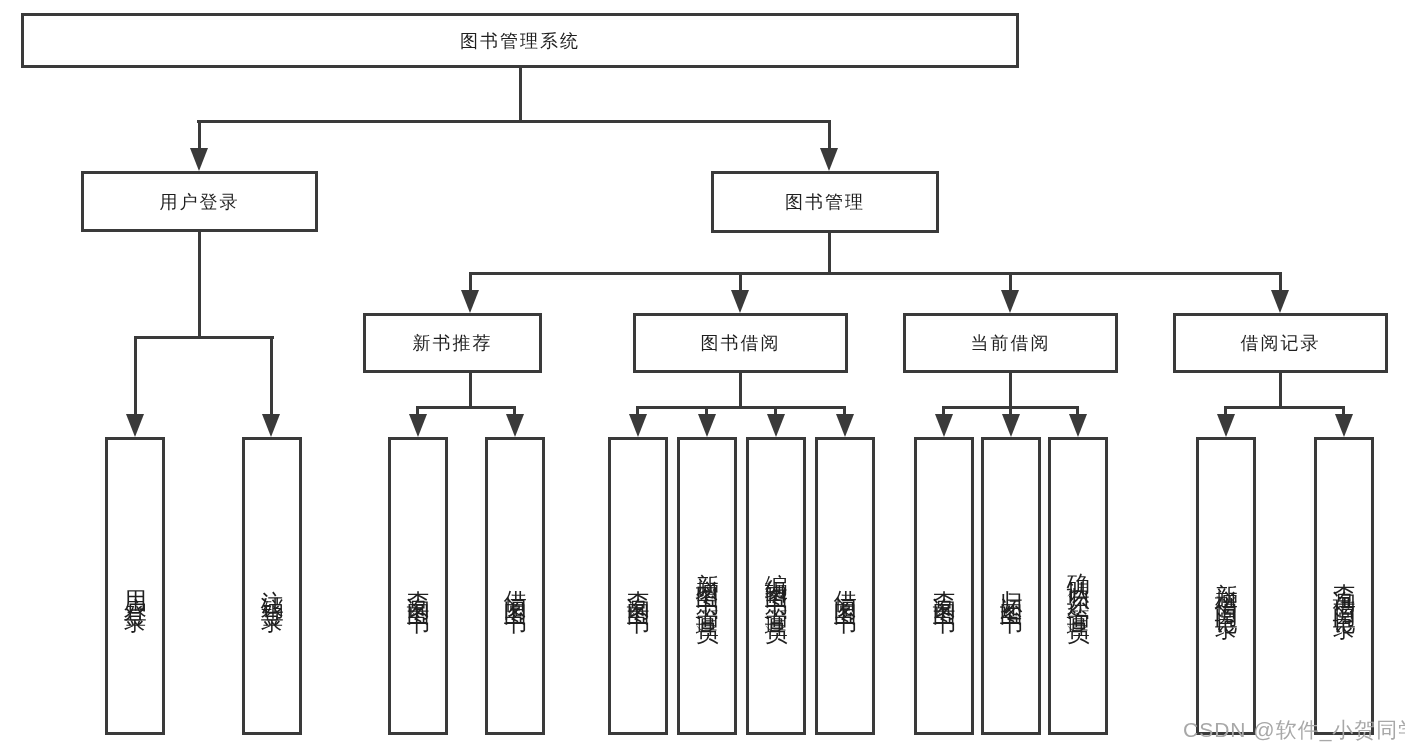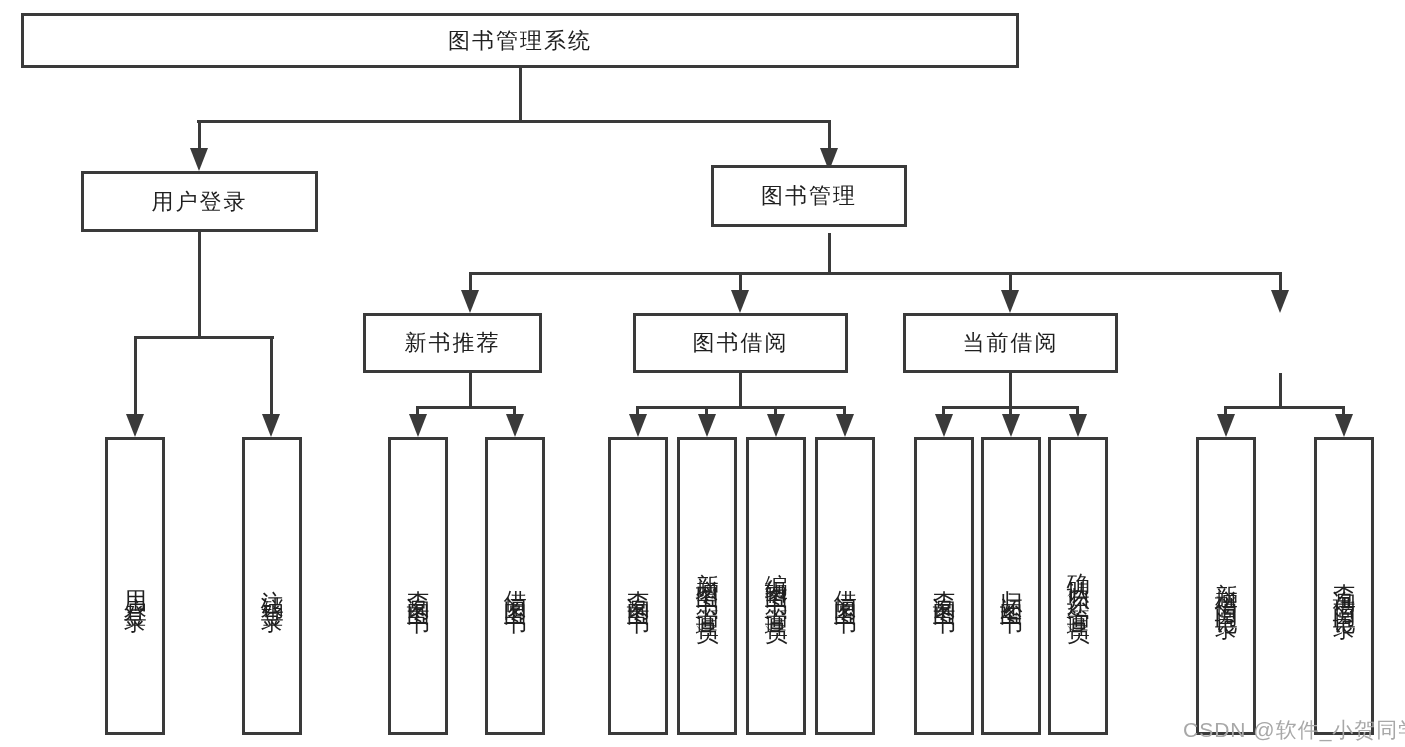--- a/index.html
+++ b/index.html
@@ -5,21 +5,21 @@
   html,body{margin:0;padding:0;background:#fff;}
   #canvas{
     position:relative;width:1405px;height:747px;background:#ffffff;
     font-family:"Liberation Sans","DejaVu Sans",sans-serif;overflow:hidden;
   }
   .box{
     position:absolute;background:#ffffff;border:3px solid #3a3a3a;
     box-sizing:border-box;display:flex;align-items:center;justify-content:center;
     color:#1f1f1f;
   }
-  .box.h{font-size:22px;letter-spacing:2px;white-space:nowrap;}
+  .box.h{font-size:18px;letter-spacing:2px;white-space:nowrap;}
   .box.v span{
     writing-mode:vertical-rl;text-orientation:mixed;
     font-size:23px;letter-spacing:7px;line-height:1.1;white-space:nowrap;
   }
   .line{position:absolute;background:#3a3a3a;}
   .arrow{
     position:absolute;width:0;height:0;
     border-left:9px solid transparent;border-right:9px solid transparent;
     border-top:23px solid #3a3a3a;
   }
@@ -92,32 +92,35 @@
   <div class="line" style="left:1342px;top:406px;width:3px;height:10px"></div>
   <div class="arrow" style="left:1335px;top:414px"></div>
 
   <div class="box h" style="left:21px;top:13px;width:998px;height:55px">
     <span>图书管理系统</span>
   </div>
 
   <div class="box h" style="left:81px;top:171px;width:237px;height:61px">
     <span>用户登录</span>
   </div>
-  <div class="box h" style="left:711px;top:165px;width:196px;height:62px">
+  <div class="box h" style="left:711px;top:171px;width:228px;height:62px">
     <span>图书管理</span>
   </div>
 
   <div class="box h" style="left:363px;top:313px;width:179px;height:60px">
     <span>新书推荐</span>
   </div>
   <div class="box h" style="left:903px;top:313px;width:215px;height:60px">
     <span>当前借阅</span>
   </div>
   <div class="box h" style="left:633px;top:313px;width:215px;height:60px">
     <span>图书借阅</span>
+  </div>
+  <div class="box h" style="left:1173px;top:313px;width:215px;height:60px">
+    <span>借阅记录</span>
   </div>
 
   <div class="box v" style="left:105px;top:437px;width:60px;height:298px">
     <span>用户登录</span>
   </div>
   <div class="box v" style="left:242px;top:437px;width:60px;height:298px">
     <span>注销登录</span>
   </div>
 
   <div class="box v" style="left:388px;top:437px;width:60px;height:298px">

